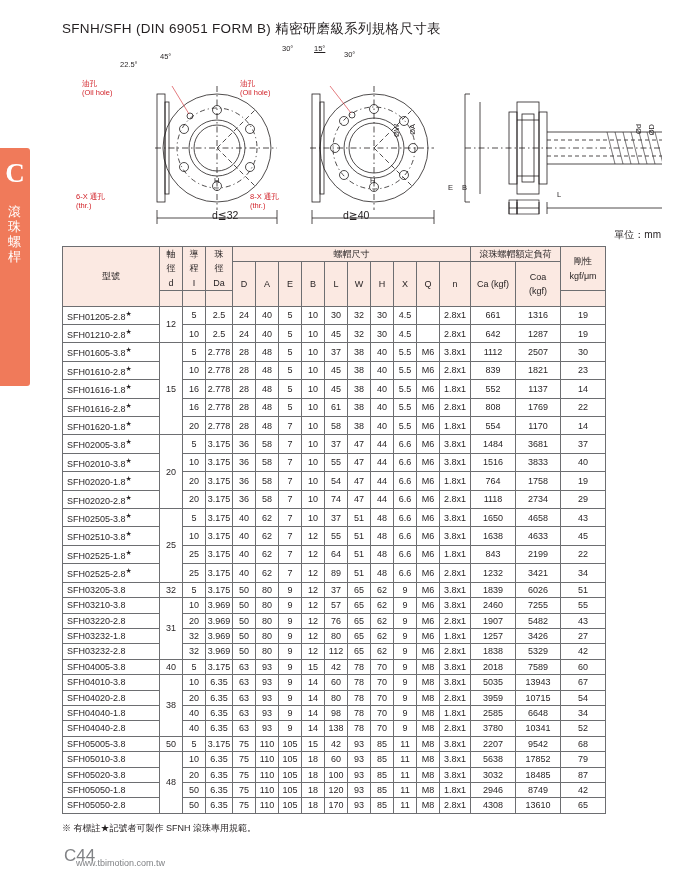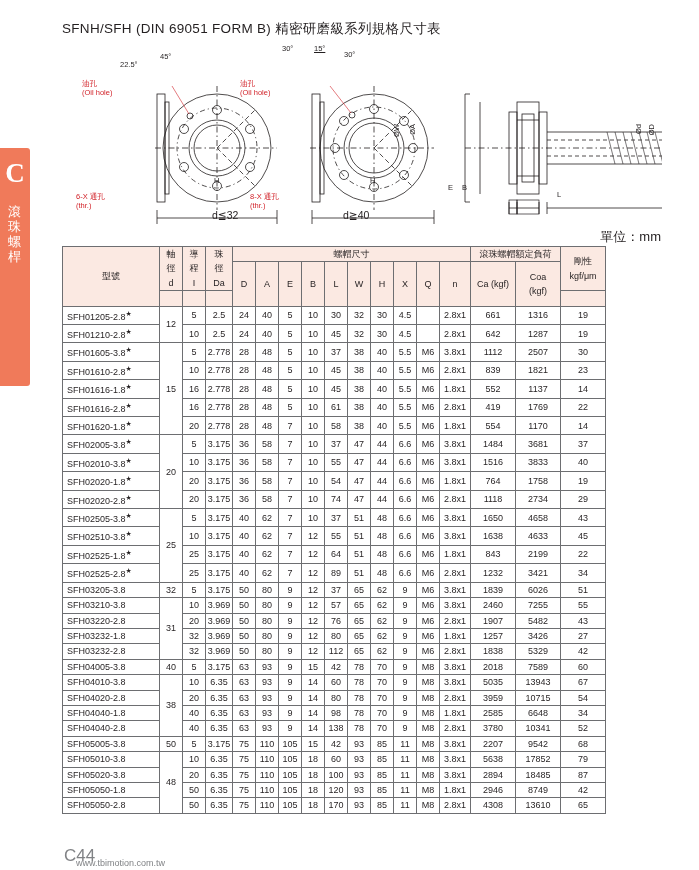--- a/index.html
+++ b/index.html
@@ -33,21 +33,21 @@
 
   
   .drawing{position:absolute;left:62px;top:42px;width:600px;height:190px;}
   .dwg-label{position:absolute;font-size:7.5px;color:#231f20;line-height:9px;}
   .dwg-label.red{color:#d2232a;margin-top:32px;}
   .dwg-caption{position:absolute;font-size:10.5px;color:#231f20;}
 
   svg.dwg{position:absolute;left:0;top:0;}
 
   
-  .unit-note{position:absolute;right:38px;top:228px;font-size:13px;}
+  .unit-note{position:absolute;right:38px;top:228px;font-size:10px;}
 
   
   table.spec{
     position:absolute;left:62px;top:246px;border-collapse:collapse;
     font-size:9px;color:#231f20;
   }
   table.spec th, table.spec td{
     border:.7px solid #6d6e71;text-align:center;padding:0;
     height:14.4px;line-height:14.4px;white-space:nowrap;
   }
@@ -328,21 +328,21 @@
           <td>28</td>
           <td>48</td>
           <td>5</td>
           <td>10</td>
           <td>61</td>
           <td>38</td>
           <td>40</td>
           <td>5.5</td>
           <td>M6</td>
           <td>2.8x1</td>
-          <td>419</td>
+          <td>808</td>
           <td>1769</td>
           <td>22</td>
         </tr>
         <tr>
           <td class="model">SFH01620-1.8<span class="star">★</span></td>
           <td>20</td>
           <td>2.778</td>
           <td>28</td>
           <td>48</td>
           <td>7</td>
@@ -732,21 +732,21 @@
           <td>75</td>
           <td>110</td>
           <td>105</td>
           <td>18</td>
           <td>100</td>
           <td>93</td>
           <td>85</td>
           <td>11</td>
           <td>M8</td>
           <td>3.8x1</td>
-          <td>2894</td>
+          <td>3032</td>
           <td>18485</td>
           <td>87</td>
         </tr>
         <tr>
           <td class="model">SFH05050-1.8</td>
           <td>50</td>
           <td>6.35</td>
           <td>75</td>
           <td>110</td>
           <td>105</td>
@@ -775,15 +775,16 @@
           <td>11</td>
           <td>M8</td>
           <td>2.8x1</td>
           <td>4308</td>
           <td>13610</td>
           <td>65</td>
         </tr>
       </tbody>
   </table>
 
+  <div class="note">※ 有標註★記號者可製作 SFNH 滾珠專用規範。</div>
   <div class="folio">C44</div>
   <div class="url">www.tbimotion.com.tw</div>
 </div>
 
 </body></html>

